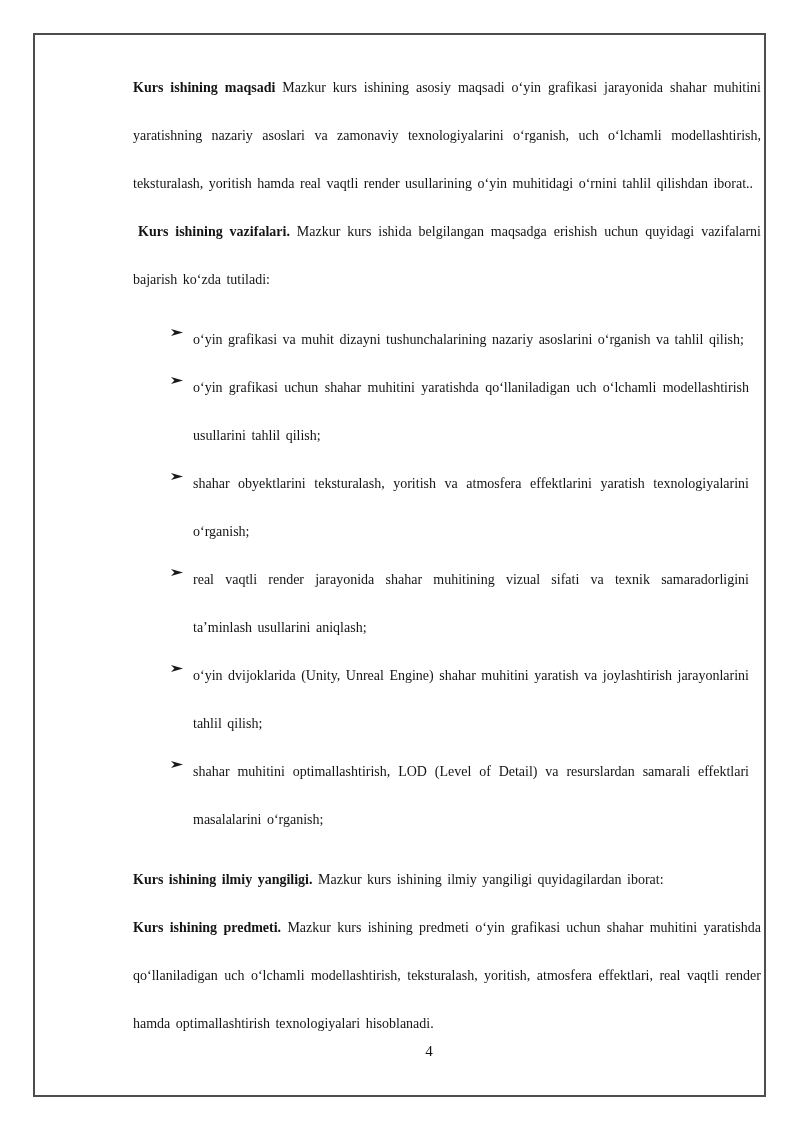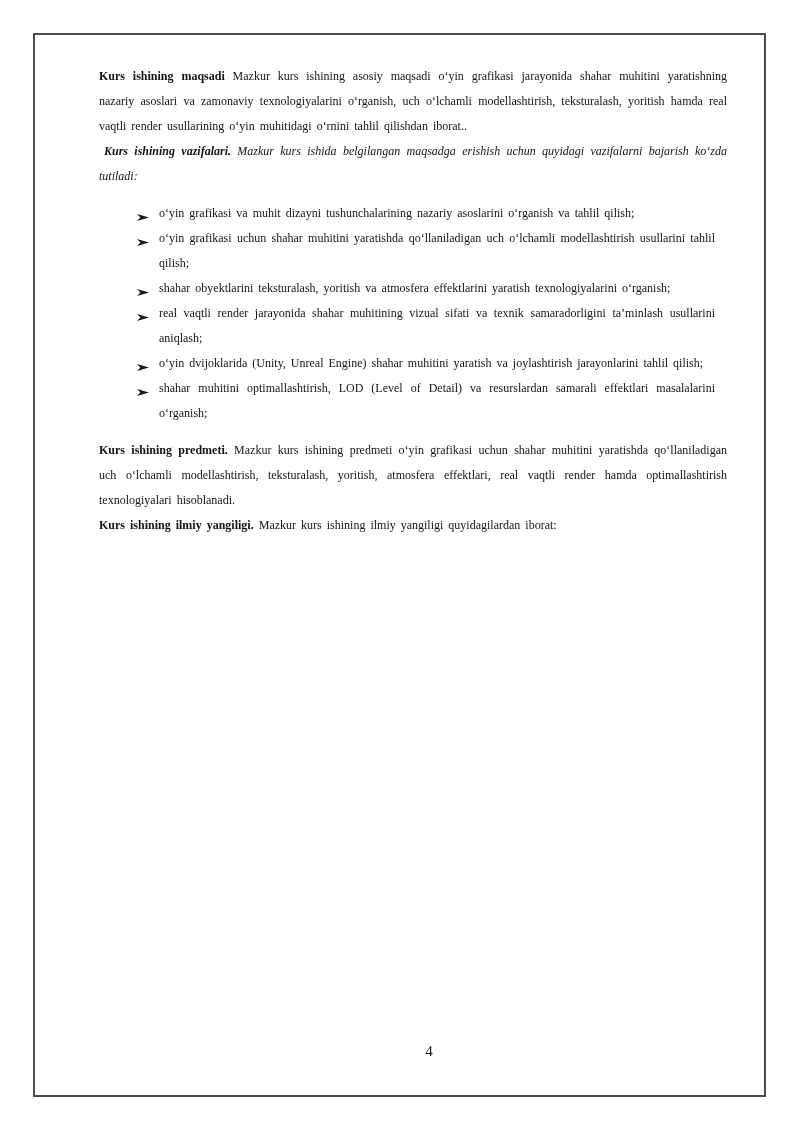--- a/index.html
+++ b/index.html
@@ -20,35 +20,34 @@
     left: 33px;
     top: 33px;
     width: 729px;
     height: 1060px;
     border: 2px solid #4d4d4d;
     background: #ffffff;
     box-sizing: content-box;
   }
   .text-block {
     position: absolute;
-    left: 99px;
+    left: 133px;
     top: 64px;
     width: 628px;
-    font-size: 12px;
-    line-height: 25px;
+    font-size: 14px;
+    line-height: 48px;
     text-align: justify;
     word-spacing: 2px;
   }
   p.para {
     margin: 0;
     padding: 0;
   }
   p.lead-space {
     text-indent: 5px;
-    font-style: italic;
   }
   .task-list {
     margin: 12px;
     padding: 0;
   }
   .task {
     position: relative;
     padding-left: 48px;
     box-sizing: border-box;
   }
@@ -125,19 +124,19 @@
     <div class="task">
       <span class="marker"><svg width="12" height="11" viewBox="0 0 12 11">
             <polygon points="0,2 12,5.5 0,9 3.4,5.5" fill="#1a1a1a"></polygon>
           </svg></span>
       <span>shahar muhitini optimallashtirish, LOD (Level of Detail) va resurslardan samarali effektlari masalalarini o‘rganish;</span>
     </div>
 
   </div>
 
 
+  <p class="para"><b class="lead">Kurs ishining ilmiy yangiligi.</b><span> Mazkur kurs ishining ilmiy yangiligi quyidagilardan iborat:</span></p>
+
   <p class="para"><b class="lead">Kurs ishining predmeti.</b><span> Mazkur kurs ishining predmeti o‘yin grafikasi uchun shahar muhitini yaratishda qo‘llaniladigan uch o‘lchamli modellashtirish, teksturalash, yoritish, atmosfera effektlari, real vaqtli render hamda optimallashtirish texnologiyalari hisoblanadi.</span></p>
-
-  <p class="para"><b class="lead">Kurs ishining ilmiy yangiligi.</b><span> Mazkur kurs ishining ilmiy yangiligi quyidagilardan iborat:</span></p>
 
 </div>
 
 <div class="page-number">4</div>
 
 </body></html>

